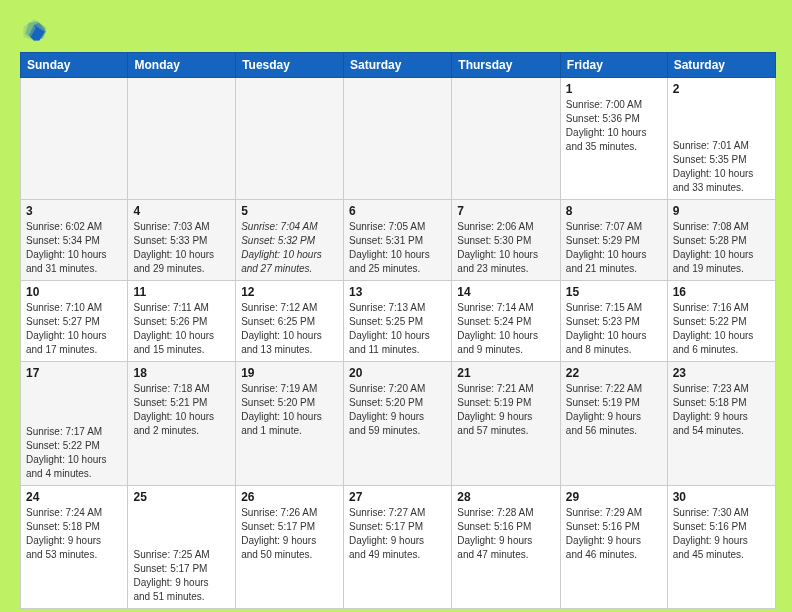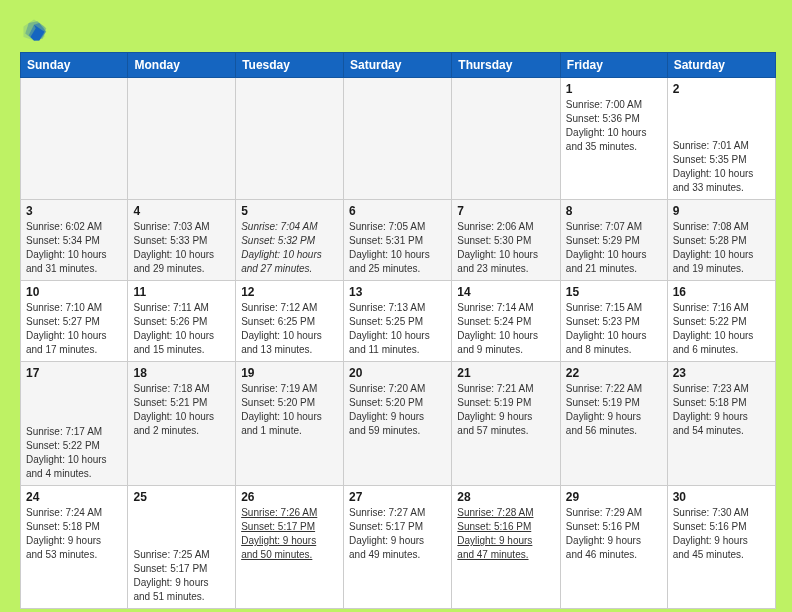--- a/index.html
+++ b/index.html
@@ -317,35 +317,35 @@
           </td>
           <td>
             <span class="day-number">25</span>
             <div class="day-info" style="white-space: pre-line; margin-top: 44px;">Sunrise: 7:25 AM
 Sunset: 5:17 PM
 Daylight: 9 hours
 and 51 minutes.</div>
           </td>
           <td>
             <span class="day-number">26</span>
-            <div class="day-info" style="white-space: pre-line; text-decoration: underline;">Sunrise: 7:26 AM
+            <div class="day-info" style="white-space: pre-line;">Sunrise: 7:26 AM
 Sunset: 5:17 PM
 Daylight: 9 hours
 and 50 minutes.</div>
           </td>
           <td>
             <span class="day-number">27</span>
             <div class="day-info" style="white-space: pre-line;">Sunrise: 7:27 AM
 Sunset: 5:17 PM
 Daylight: 9 hours
 and 49 minutes.</div>
           </td>
           <td>
             <span class="day-number">28</span>
-            <div class="day-info" style="white-space: pre-line; text-decoration: underline;">Sunrise: 7:28 AM
+            <div class="day-info" style="white-space: pre-line;">Sunrise: 7:28 AM
 Sunset: 5:16 PM
 Daylight: 9 hours
 and 47 minutes.</div>
           </td>
           <td>
             <span class="day-number">29</span>
             <div class="day-info" style="white-space: pre-line;">Sunrise: 7:29 AM
 Sunset: 5:16 PM
 Daylight: 9 hours
 and 46 minutes.</div>

